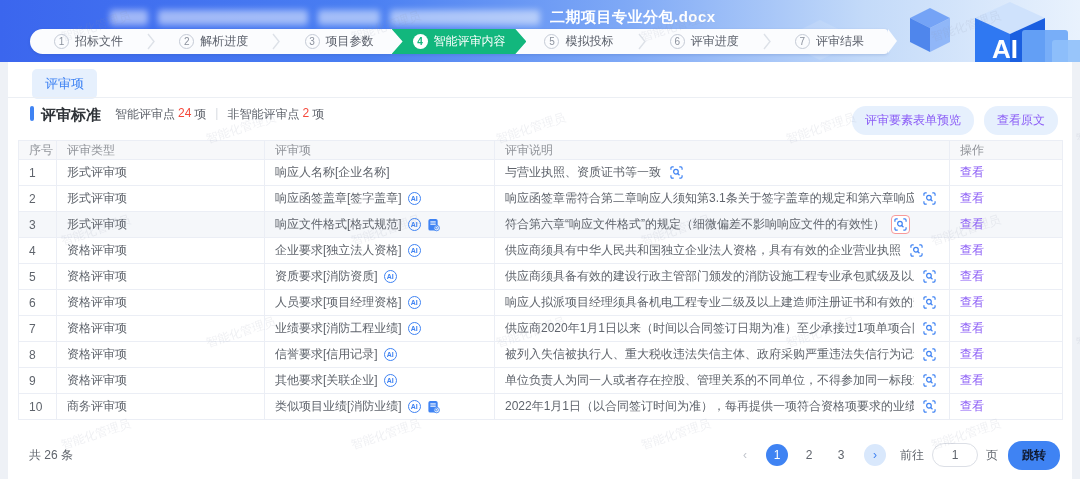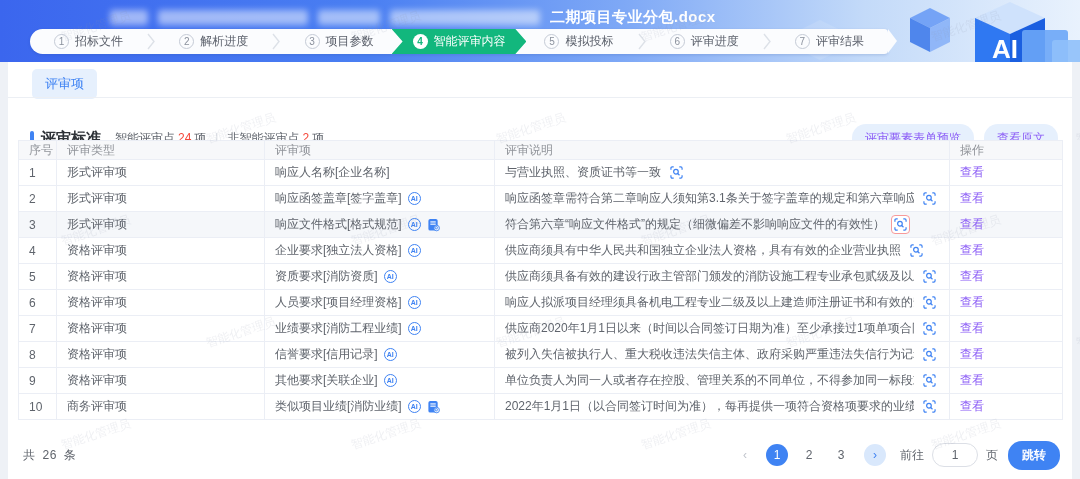--- a/index.html
+++ b/index.html
@@ -30,21 +30,21 @@
   .step.active .step-num { background:#fff; border:none; color:#12b77d; font-weight:bold; }
   .sep { align-self:center; flex:0 0 auto; display:flex; }
 
   
   .card { position:absolute; left:8px; top:62px; width:1064px; height:417px; background:#ffffff; }
   .tab-pill { position:absolute; left:24px; top:7px; background:#e6f0fd; color:#3f83f3;
     font-size:13px; padding:6px 13px; border-radius:5px; cursor:pointer; }
   .tab-divider { position:absolute; left:0; top:35px; width:100%; height:1px; background:#eceff4; }
 
   .section-row { position:absolute; left:22px; top:44px; right:14px; height:28px;
-    display:flex; align-items:center;margin-top:18px; }
+    display:flex; align-items:flex-start; }
   .section-bar { width:4px; height:15px; background:#3f83f3; border-radius:2px; margin-right:7px; }
   .section-title { font-size:15px; font-weight:bold; color:#2f3338; margin-right:14px; }
   .stat-label { font-size:12px; color:#5f646c; }
   .stat-count { font-size:12px; color:#f5483b; margin:0 3px; }
   .stat-sep { color:#d8dce2; margin:0 9px; font-size:12px; }
   .section-spacer { flex:1; }
   .pill-btn { background:#e6f0fd; color:#8b5cf6; font-size:12px; border:none;
     padding:6px 13px; border-radius:14px; margin-left:10px; cursor:pointer; white-space:nowrap; }
 
   
@@ -59,36 +59,36 @@
     color:#3f83f3; font-size:7px; font-weight:bold; display:inline-flex; align-items:center;
     justify-content:center; line-height:1; }
   .doc-icon,.scan-icon { flex:0 0 auto; display:inline-flex; }
   .scan-wrap { flex:0 0 auto; display:inline-flex; padding:2px; border-radius:4px; border:1px solid transparent; }
   .scan-wrap.red { border-color:#f79a9a; background:#fff; }
   .view-link { color:#8b5cf6; font-size:12px; text-decoration:none; cursor:pointer; }
 
   
   .footer { position:absolute; left:10px; right:12px; bottom:10px; height:28px;
     display:flex; align-items:center; font-size:12px; color:#5f646c; }
-  .total-text { margin-left:5px;font-family:Liberation Mono, monospace; }
+  .total-text { margin-left:11px; }
   .footer-spacer { flex:1; }
   .page-size { border:1px solid #dcdfe6; border-radius:14px; padding:5px 10px; display:flex;
     align-items:center; gap:8px; color:#5f646c; background:#fff; cursor:pointer; }
   .caret { width:0; height:0; border-left:4px solid transparent; border-right:4px solid transparent;
     border-top:5px solid #b4bac4; }
   .pg-arrow { width:22px; height:22px; border-radius:50%; display:flex; align-items:center;
     justify-content:center; margin-left:12px; font-size:12px; cursor:pointer; color:#c0c4cc; }
   .pg-arrow.next { background:#d9e8fc; color:#3f83f3; }
   .pg-num { width:22px; height:22px; border-radius:50%; display:flex; align-items:center;
     justify-content:center; margin-left:10px; cursor:pointer; color:#5f646c; }
   .pg-num.active { background:#3f83f3; color:#fff; }
   .goto-label { margin-left:14px; }
   .goto-input { width:46px; height:24px; border:1px solid #dcdfe6; border-radius:13px; margin:0 8px;
     text-align:center; font-size:12px; color:#5f646c; outline:none; }
-  .jump-btn { background:#3f83f3; color:#ffffff; border:none; border-radius:14px; padding:6px 14px;
+  .jump-btn { background:#3f83f3; color:#0f172a; border:none; border-radius:14px; padding:6px 14px;
     font-size:12px; font-weight:bold; margin-left:10px; cursor:pointer; }
 
   
   .wm-layer { position:absolute; inset:0; pointer-events:none; z-index:50; overflow:hidden; }
   .wm { position:absolute; font-size:12px; color:rgba(140,152,170,.14); transform:rotate(-18deg);
     white-space:nowrap; }
 </style>
 </head>
 <body>
 

